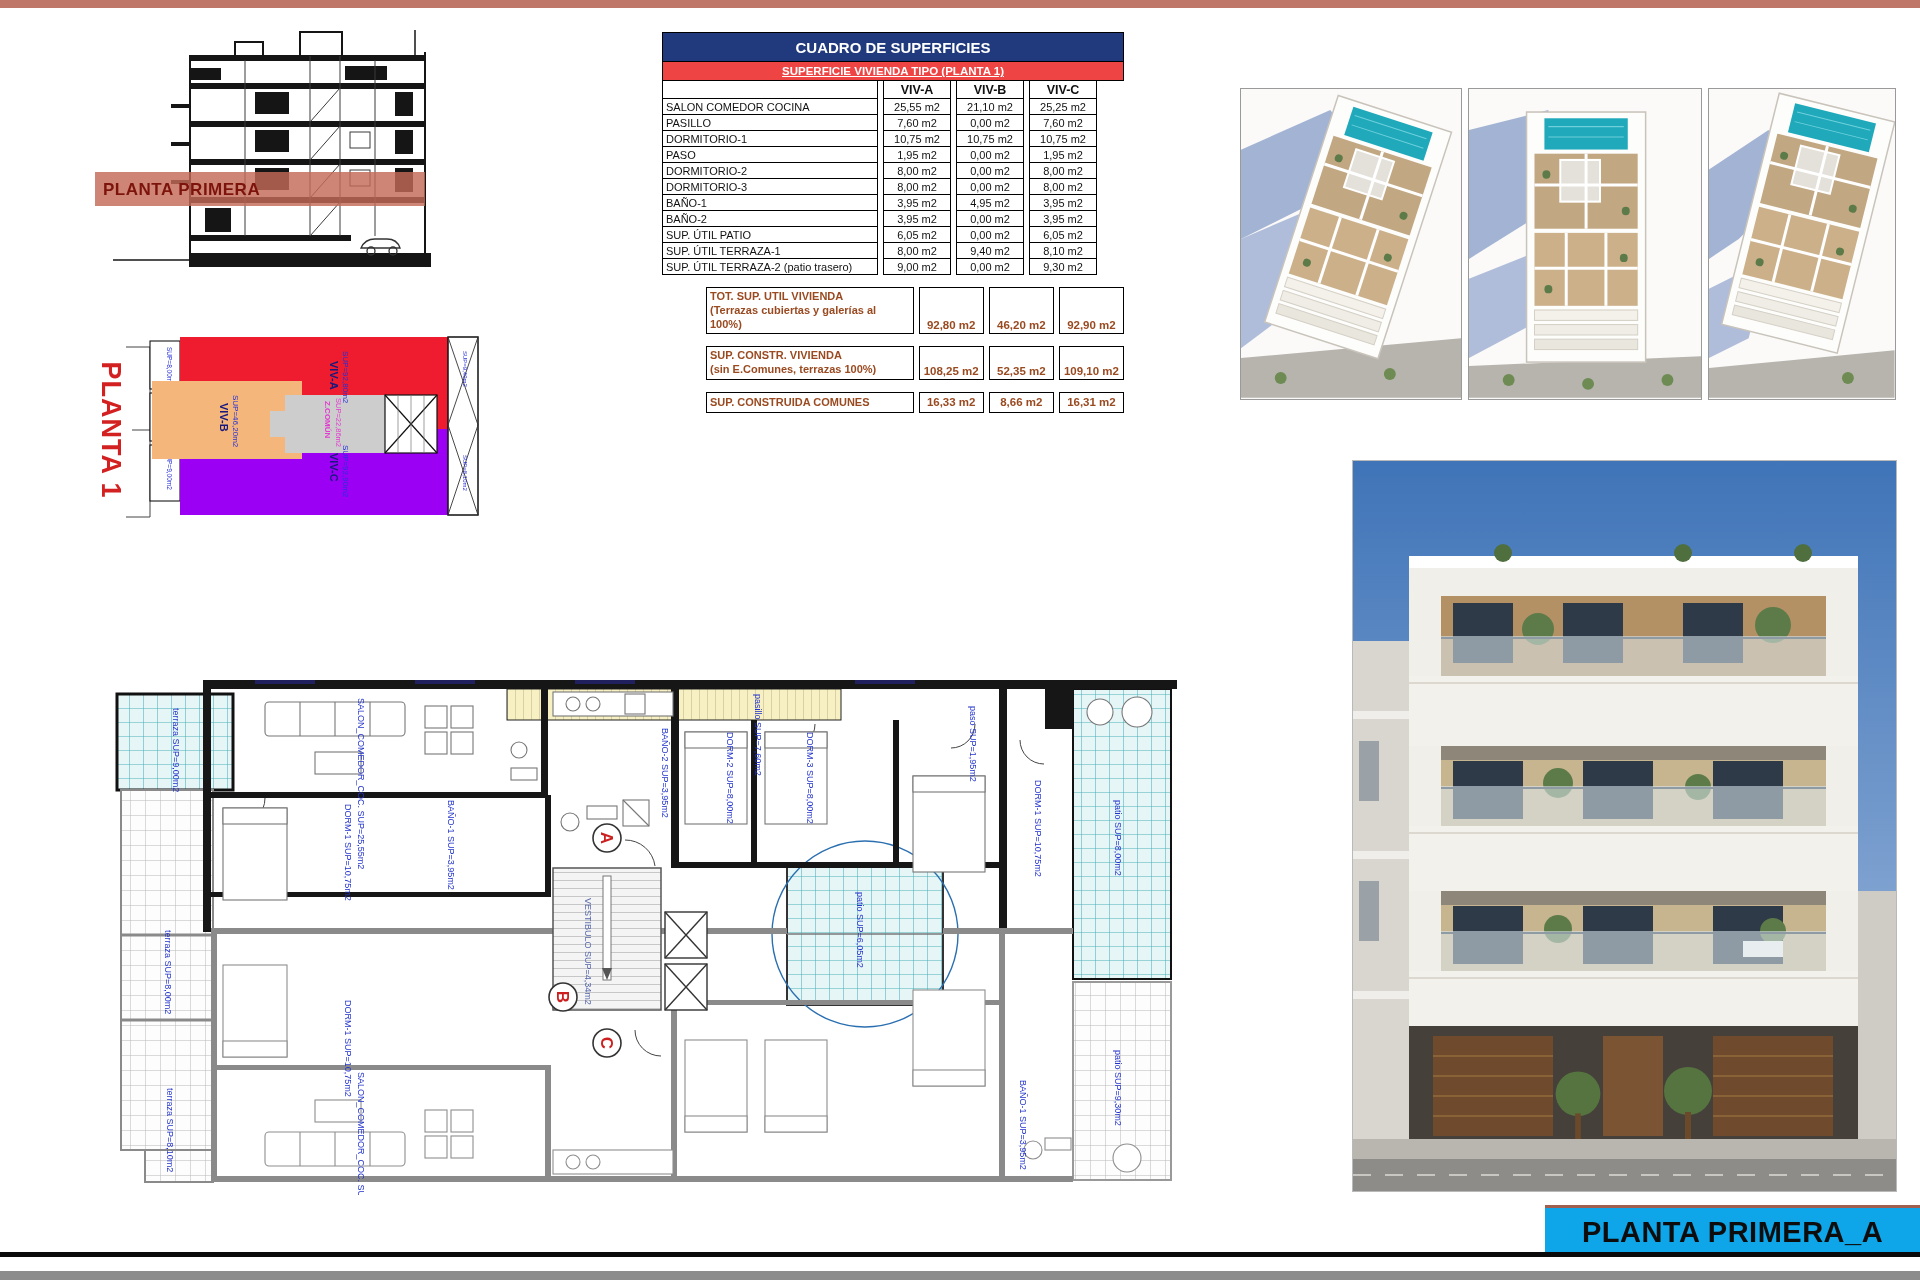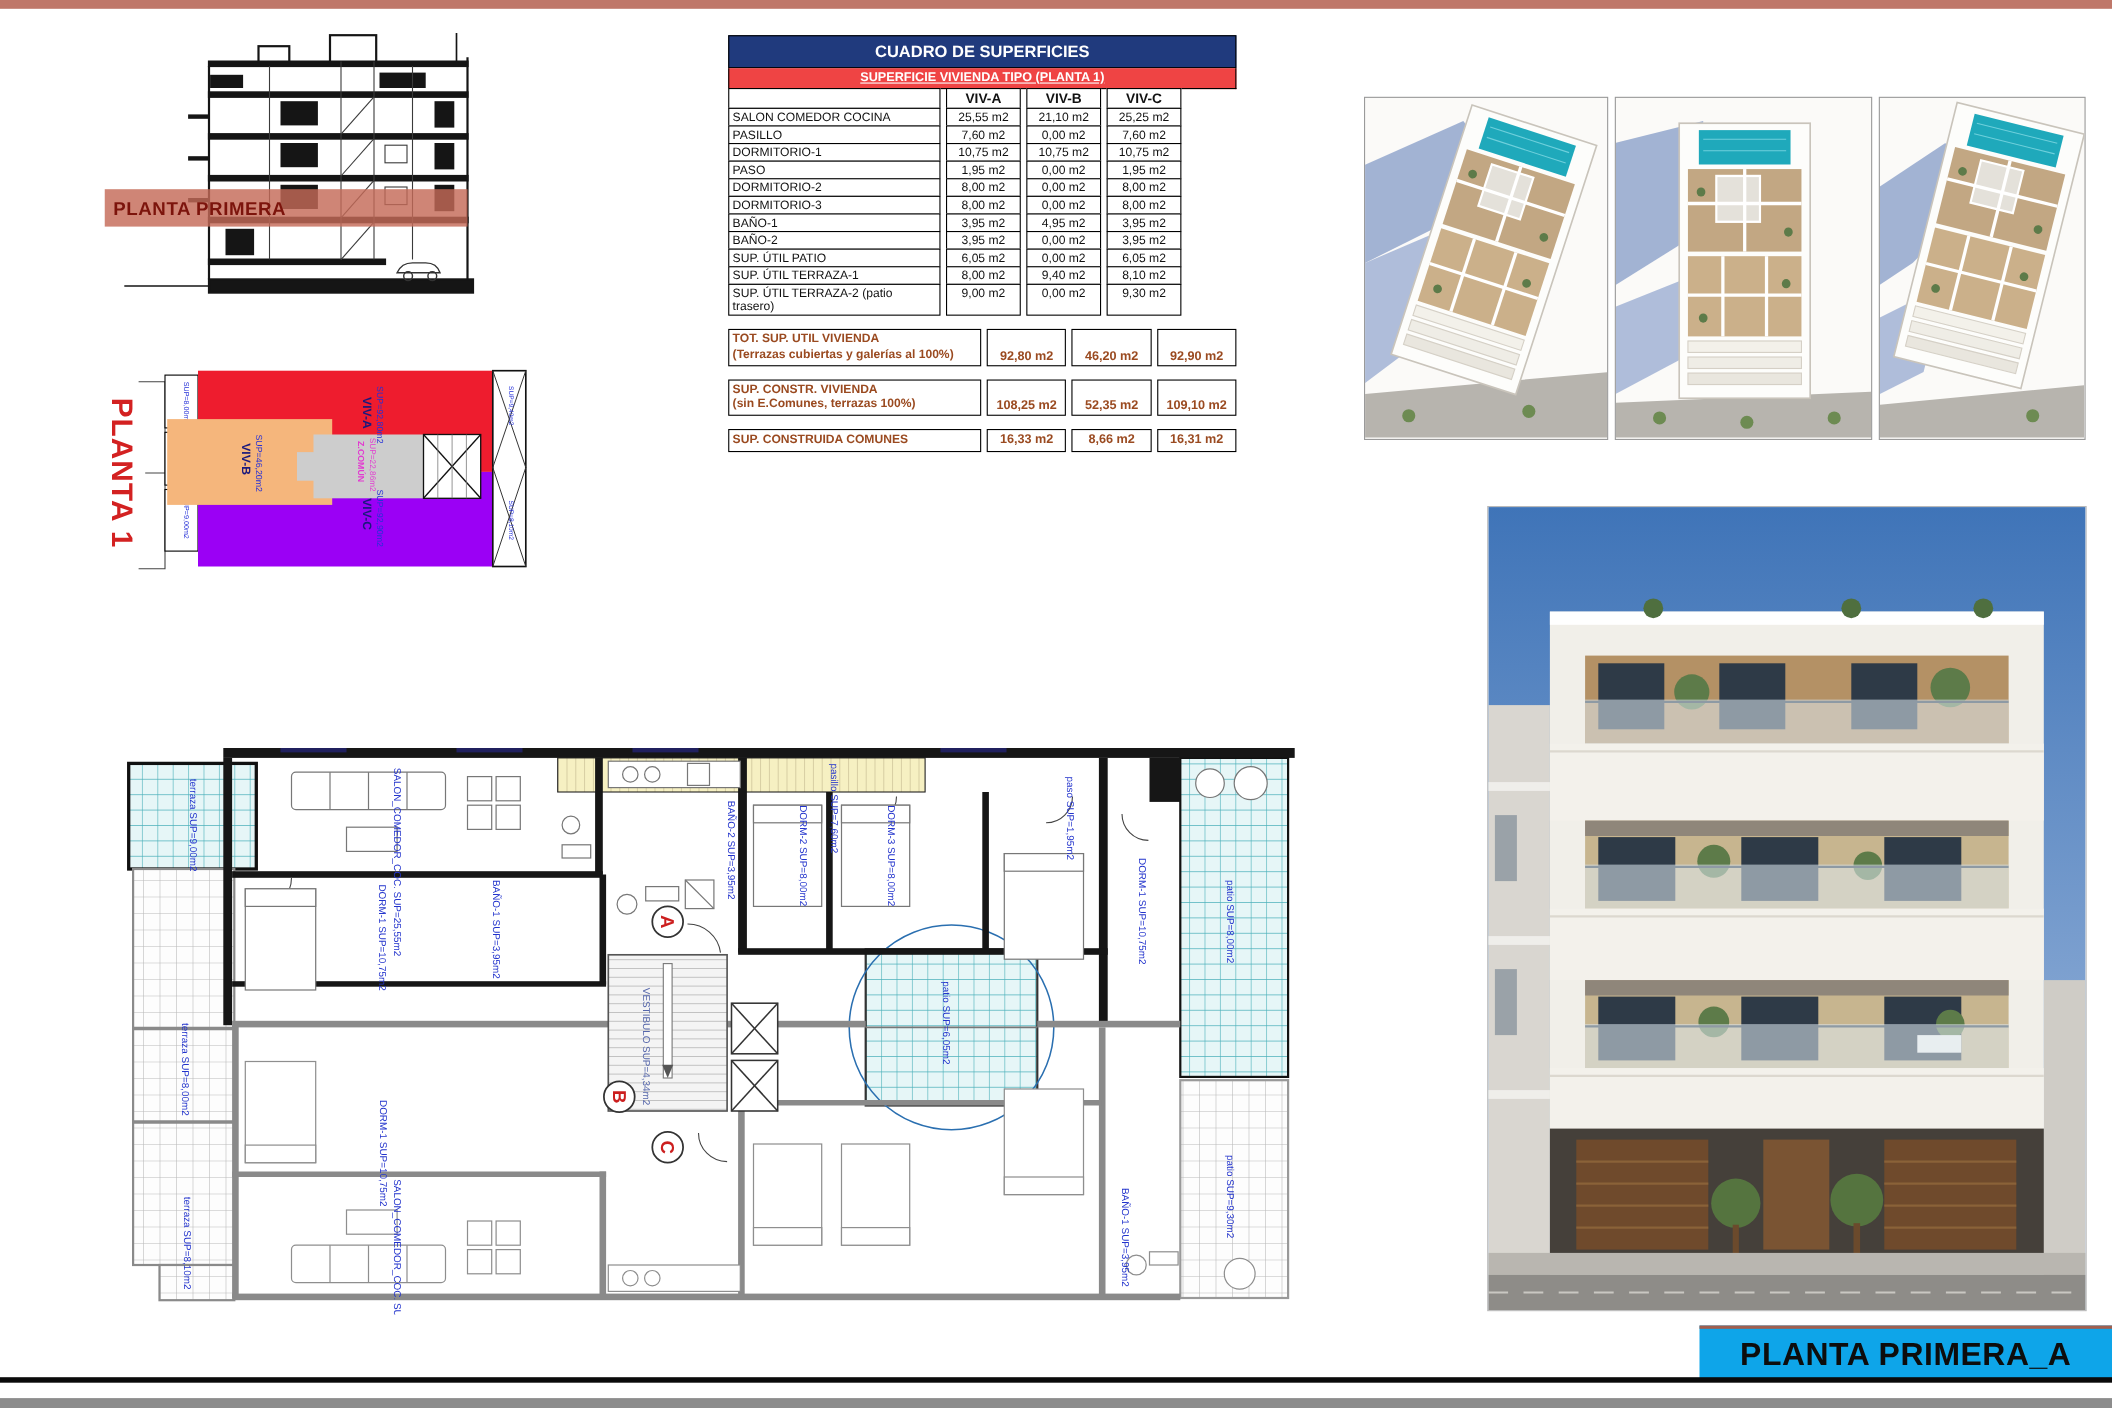--- a/index.html
+++ b/index.html
@@ -16,25 +16,25 @@
   .title-banner span{font-size:29px;font-weight:800;color:#0d0d0d;letter-spacing:.5px;}
 
   
   .stable{left:662px;top:32px;width:462px;}
   .stable .hd1{background:#203a7d;border:1px solid #000;color:#fff;text-align:center;
     font-weight:bold;font-size:15px;padding:6px 0 5px;}
   .stable .hd2{background:#ef4444;border:1px solid #000;border-top:none;color:#fff;text-align:center;
     font-weight:bold;font-size:11.5px;padding:3px 0;text-decoration:underline;}
   .srow{display:flex;margin-top:-1px;}
   .scell{border:1px solid #000;background:#fff;box-sizing:border-box;font-size:11px;color:#111;}
-  .slabel{width:193px;padding:1.5px 3px;}
+  .slabel{width:216px;padding:1.5px 3px;}
   .sval{width:68px;margin-left:5px;text-align:center;padding:1.5px 0;}
   .sheadrow .scell{border:1px solid #000;font-weight:bold;font-size:12.5px;text-align:center;}
   .sheadrow .slabel{border:1px solid #000;}
-  .sumblock{display:flex;margin-top:12px;}
+  .sumblock{display:flex;margin-top:12px;margin-left:44px;}
   .sumlabel{width:242px;border:1px solid #000;box-sizing:border-box;padding:2px 3px;
     color:#9a4a20;font-weight:bold;font-size:11px;line-height:1.25;}
   .sumval{width:76px;margin-left:5px;border:1px solid #000;box-sizing:border-box;
     display:flex;align-items:flex-end;justify-content:center;color:#9a4a20;
     font-weight:bold;font-size:11.5px;padding-bottom:2px;}
   .sumsingle .sumval{align-items:center;padding-bottom:0;}
 
   
   .aerial-wrap{left:1240px;top:88px;width:656px;height:312px;display:flex;gap:6px;}
   .aerial{border:1px solid #9a9a9a;background:#fbfaf8;height:310px;}

